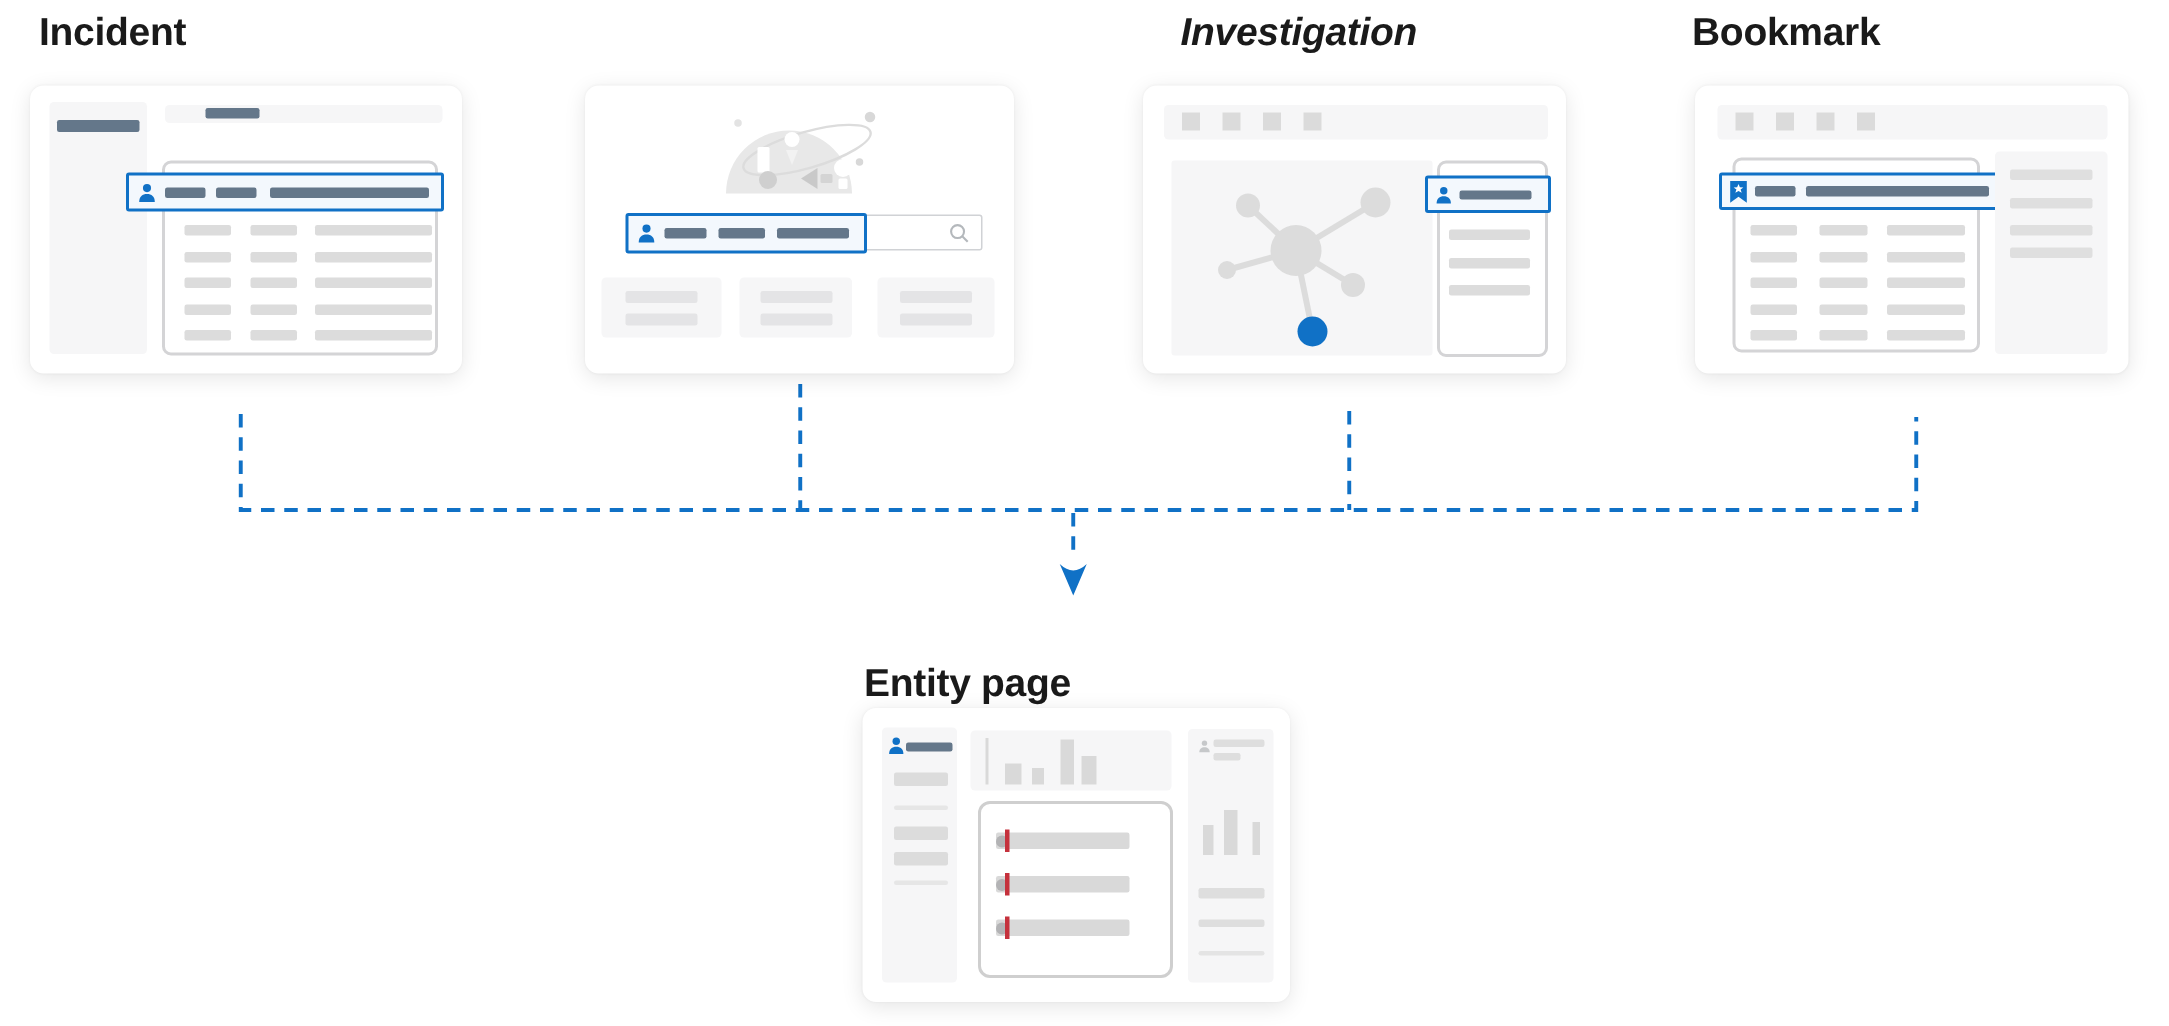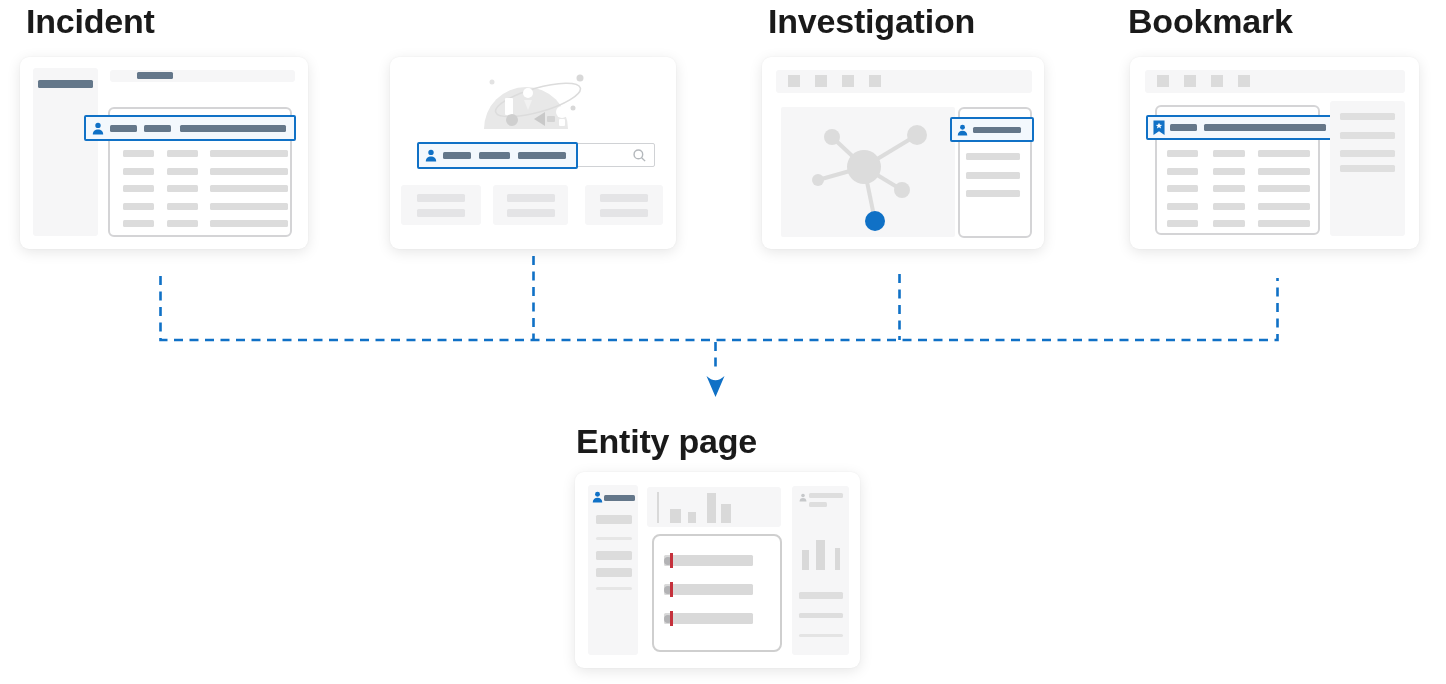--- a/index.html
+++ b/index.html
@@ -1,18 +1,18 @@
 <!DOCTYPE html>
 <html><head>
 <meta charset="utf-8">
 <style>
   html,body{margin:0;padding:0;background:#fff;}
   #canvas{position:relative;width:1446px;height:684px;background:#ffffff;overflow:hidden;
           font-family:"Liberation Sans",sans-serif;}
-  .ttl{position:absolute;margin:0;font-size:34px;font-weight:700;color:#1a1a1a;letter-spacing:-0.2px;line-height:30px;}
+  .ttl{position:absolute;margin:0;font-size:26px;font-weight:700;color:#1a1a1a;letter-spacing:-0.2px;line-height:30px;}
   .card{position:absolute;background:#fff;border-radius:9px;
         box-shadow:0 3px 14px rgba(0,0,0,.10),0 0 2px rgba(0,0,0,.05);}
   .card *{position:absolute;box-sizing:border-box;}
   .panel{background:#f6f6f7;border-radius:3px;}
   .outline{background:#fff;border:2px solid #d4d4d6;border-radius:6px;}
   .slatebar{background:#64778a;border-radius:1.5px;}
   .graybar{background:#dcdcdc;border-radius:1.5px;}
   .litebar{background:#e4e4e6;border-radius:1.5px;}
   .sq{width:12px;height:12px;background:#dbdbdb;}
   .hl{background:#f3f8fd;border:2.5px solid #1071c6;border-radius:2px;display:flex;align-items:center;}
@@ -44,23 +44,23 @@
 
   <svg class="connectors" width="1446" height="684" viewBox="0 0 1446 684">
     <path class="dash" d="M160.5 276 V340 H1277.5 V278"></path>
     <path class="dash" d="M533.5 256 V340"></path>
     <path class="dash" d="M899.5 274 V340"></path>
     <path class="dash" d="M715.5 342 V372"></path>
     <path d="M706.5 376 Q715.5 384.5 724.5 376 L715.5 397 Z" fill="#1071c6"></path>
   </svg>
 
   <h2 class="ttl" style="left:26px;top:6px;">Incident</h2>
-  <h2 class="ttl" style="left:768px;top:6px;">Investigation</h2>
+  <h2 class="ttl" style="left:787px;top:6px;font-style:italic;">Investigation</h2>
   <h2 class="ttl" style="left:1128px;top:6px;">Bookmark</h2>
-  <h2 class="ttl" style="left:576px;top:426px;">Entity page</h2>
+  <h2 class="ttl" style="left:576px;top:440px;">Entity page</h2>
 
   <div class="card t-incident" style="left:20px;top:57px;width:288px;height:192px;">
     <div class="panel" style="left:13px;top:11px;width:65px;height:168px;">
       <div class="slatebar" style="left:5px;top:12px;width:55px;height:8px;"></div>
     </div>
     <div class="panel" style="left:90px;top:13px;width:185px;height:12px;">
       <div class="slatebar" style="left:27px;top:2px;width:36px;height:7px;"></div>
     </div>
     <div class="outline" style="left:88px;top:50px;width:184px;height:130px;"></div>
     <div class="mock-rows" style="left:103px;top:93px;">

